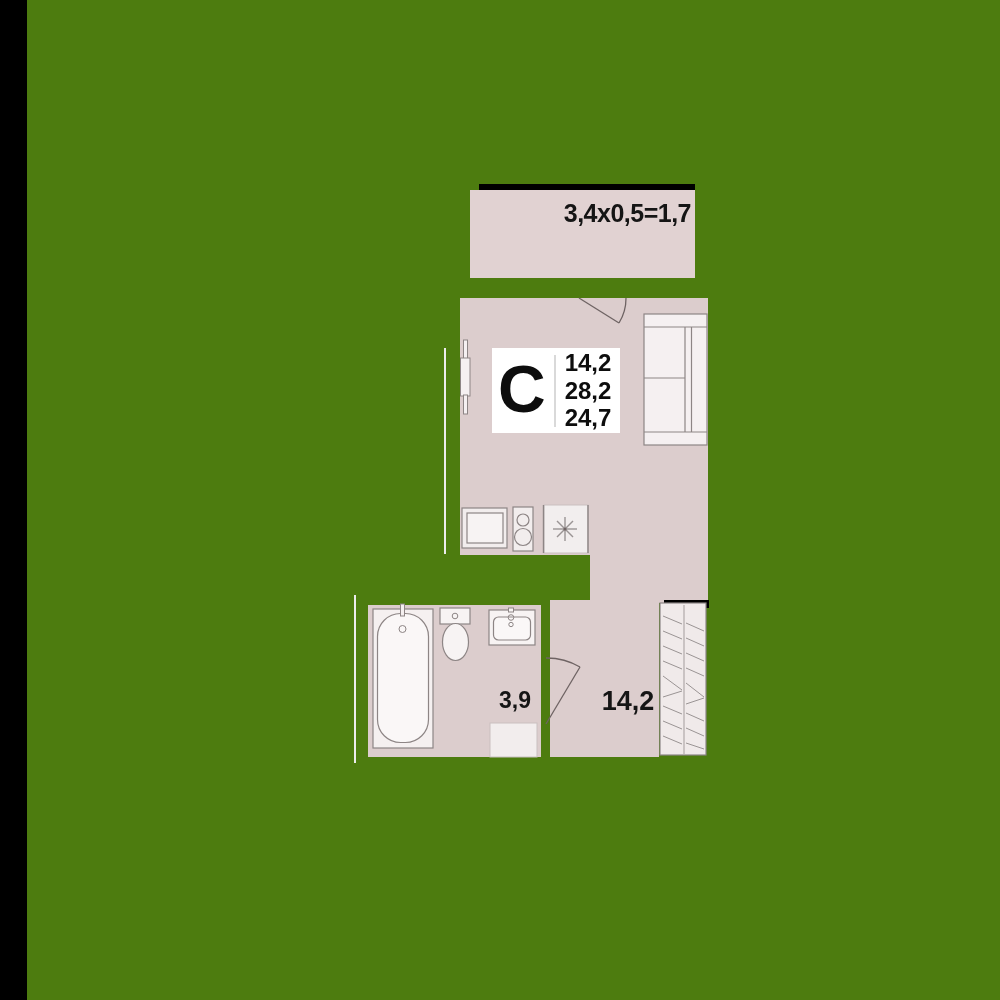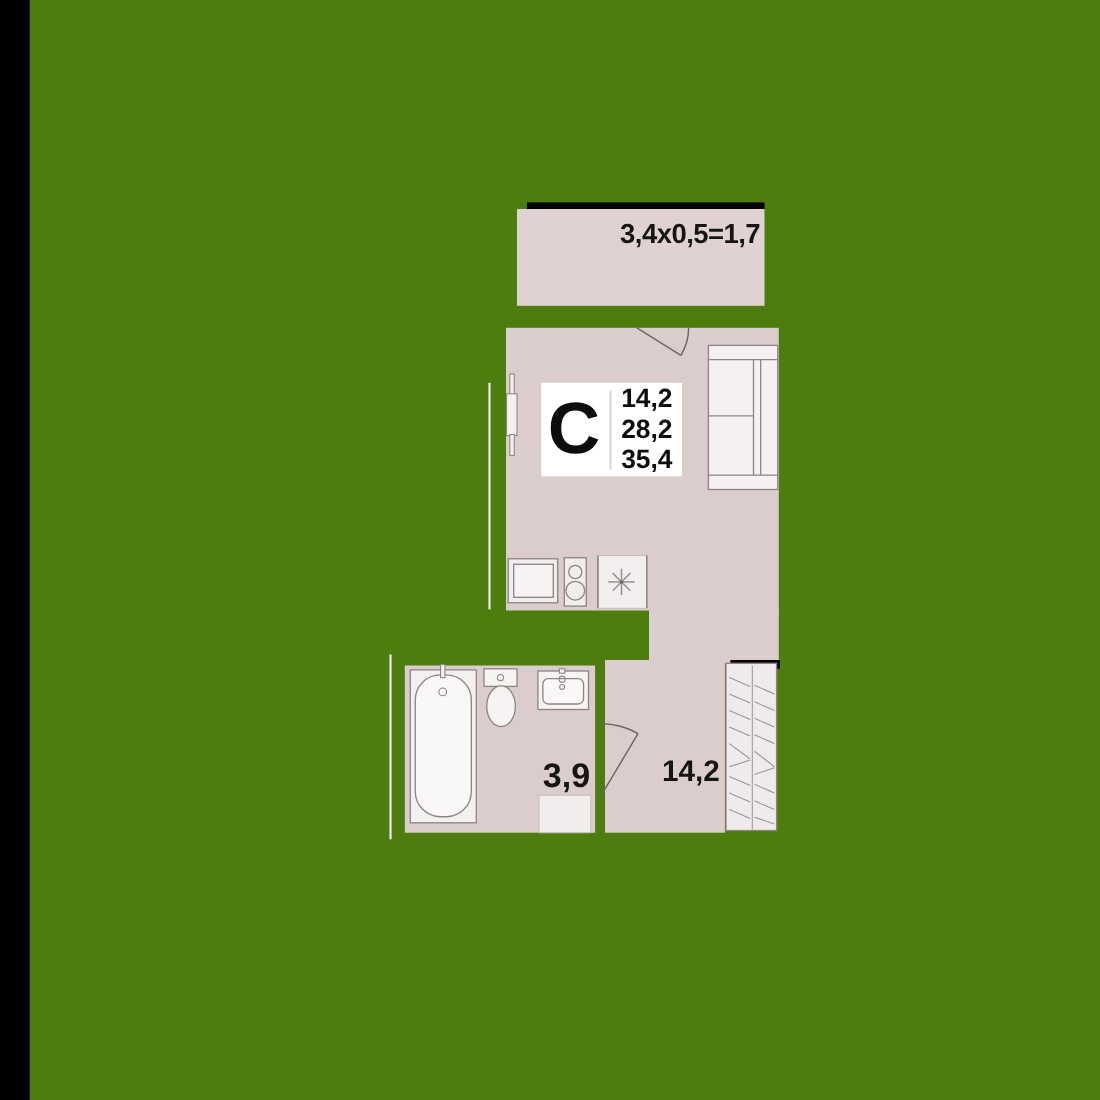--- a/index.html
+++ b/index.html
@@ -4,21 +4,21 @@
 <style>
   html,body{margin:0;padding:0;background:#000;}
   #canvas{position:relative;width:1000px;height:1000px;background:#4d7c0f;overflow:hidden;
           font-family:"Liberation Sans",sans-serif;margin-left:27px;}
   .room{position:absolute;background:#dccdcd;}
   .balcony{background:#e1d2d2;}
   .wallbar{position:absolute;background:#000;}
   .nline{position:absolute;background:#ececec;width:2px;}
   .plantext{position:absolute;color:#151515;font-weight:700;}
   .balcony-label{left:443px;top:199px;width:221px;text-align:right;font-size:25px;letter-spacing:-0.5px;}
-  .bath-label{left:458px;top:687px;width:60px;text-align:center;font-size:31px;}
+  .bath-label{left:458px;top:687px;width:60px;text-align:center;font-size:23px;}
   .hall-label{left:563px;top:686px;width:76px;text-align:center;font-size:27px;}
   .badge{position:absolute;left:465px;top:348px;width:128px;height:85px;background:#fff;
          display:flex;align-items:center;padding-left:6px;box-sizing:border-box;}
   .badge .letter{font-size:66px;font-weight:700;color:#0d0d0d;line-height:1;margin-top:-4px;}
   .badge .divider{width:2px;height:72px;background:#d9d9d9;margin:0 9px 0 8px;}
   .badge .nums{display:flex;flex-direction:column;font-size:24px;font-weight:700;
                color:#0d0d0d;line-height:27.5px;}
   svg{position:absolute;left:0;top:0;}
 </style>
 </head>
@@ -141,21 +141,21 @@
   </svg>
 
   <div class="plantext balcony-label">3,4x0,5=1,7</div>
 
   <div class="badge">
     <div class="letter">C</div>
     <div class="divider"></div>
     <div class="nums">
       <span>14,2</span>
       <span>28,2</span>
-      <span>35,4</span>
+      <span>24,7</span>
     </div>
   </div>
 
   <div class="plantext bath-label">3,9</div>
 
   <div class="plantext hall-label">14,2</div>
 
 </div>
 
 </body></html>

